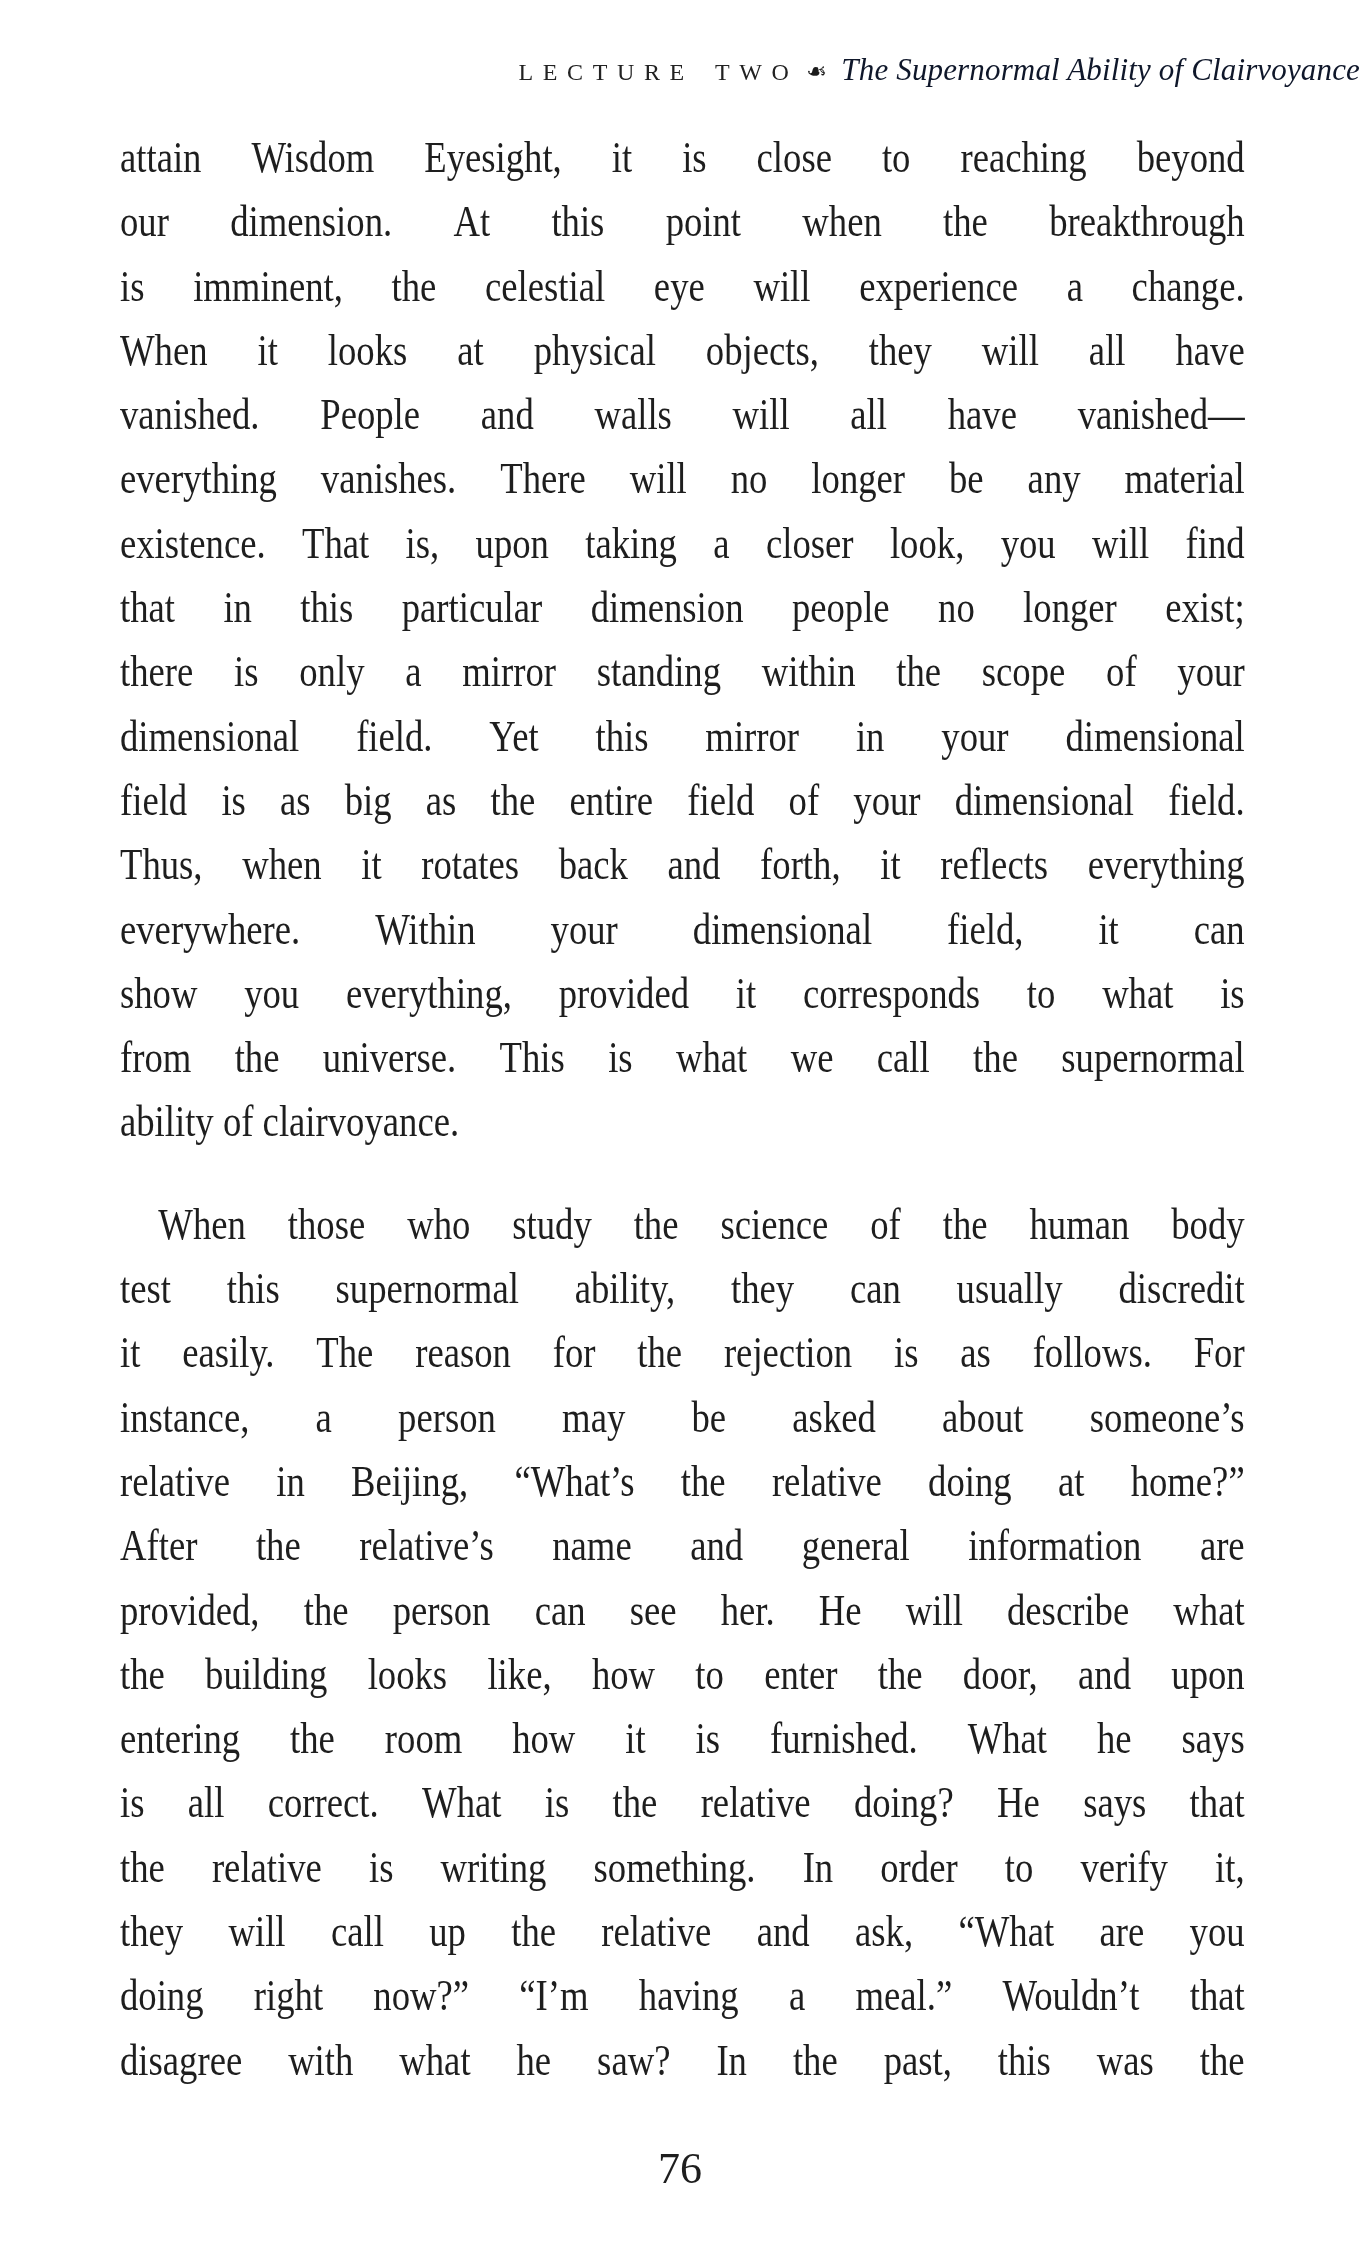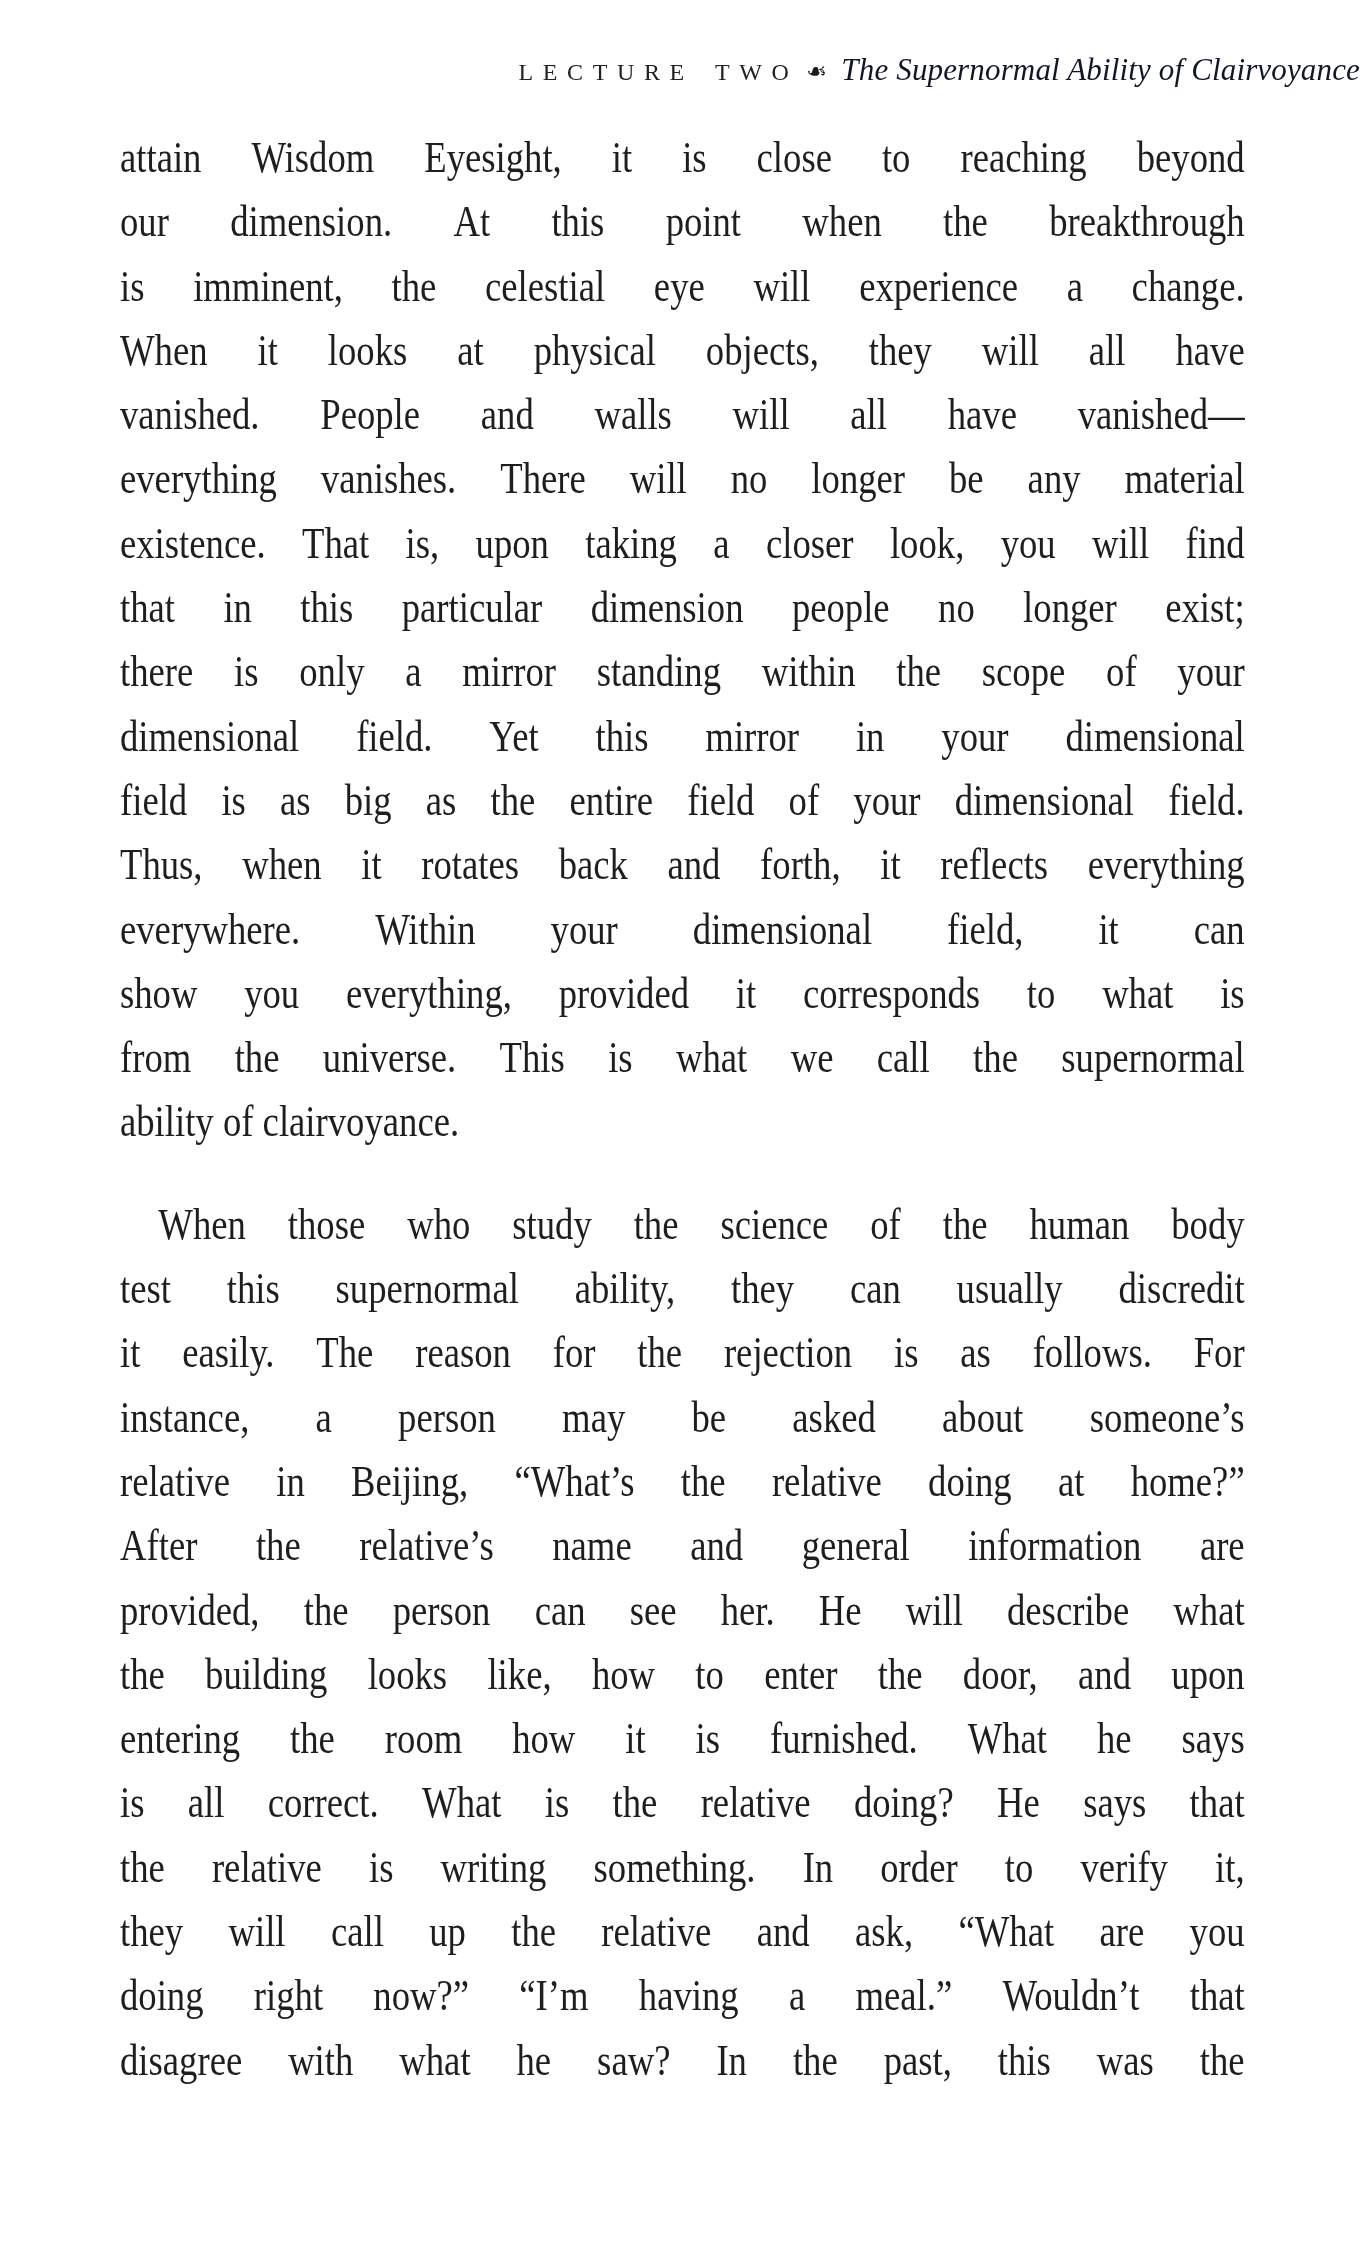--- a/index.html
+++ b/index.html
@@ -439,14 +439,15 @@
           <span>In</span>
           <span>the</span>
           <span>past,</span>
           <span>this</span>
           <span>was</span>
           <span>the</span>
         </div>
       </div>
     </div>
 
+  <div class="page-number">76</div>
 
 </div>
 
 </body></html>

